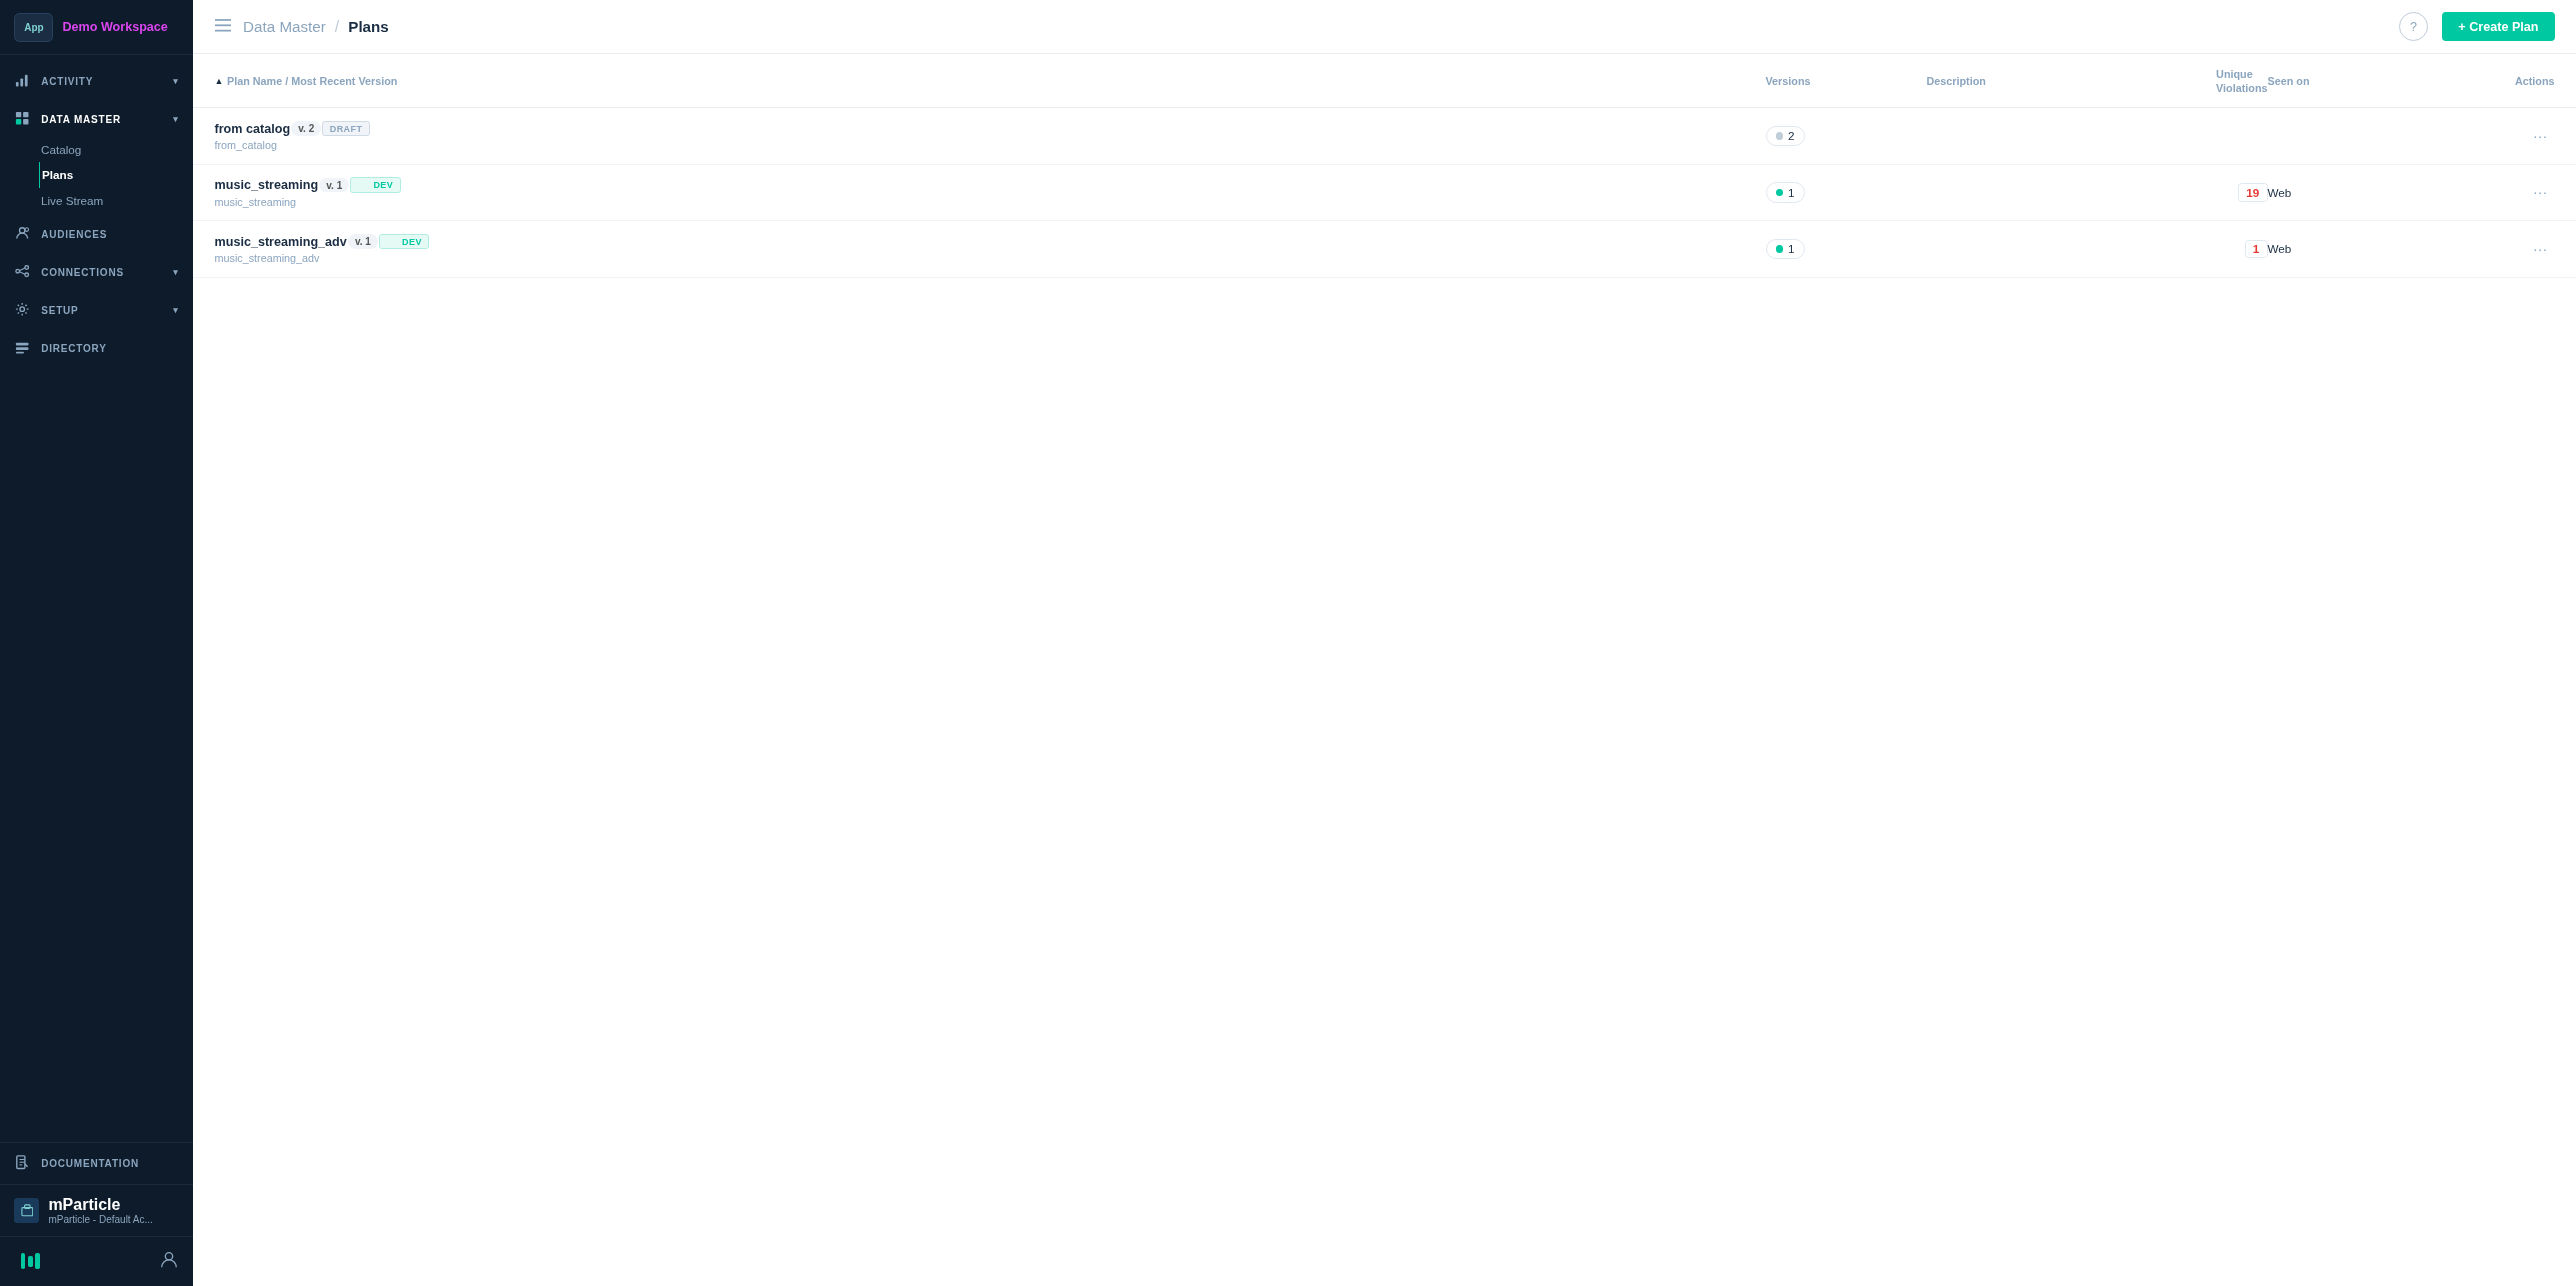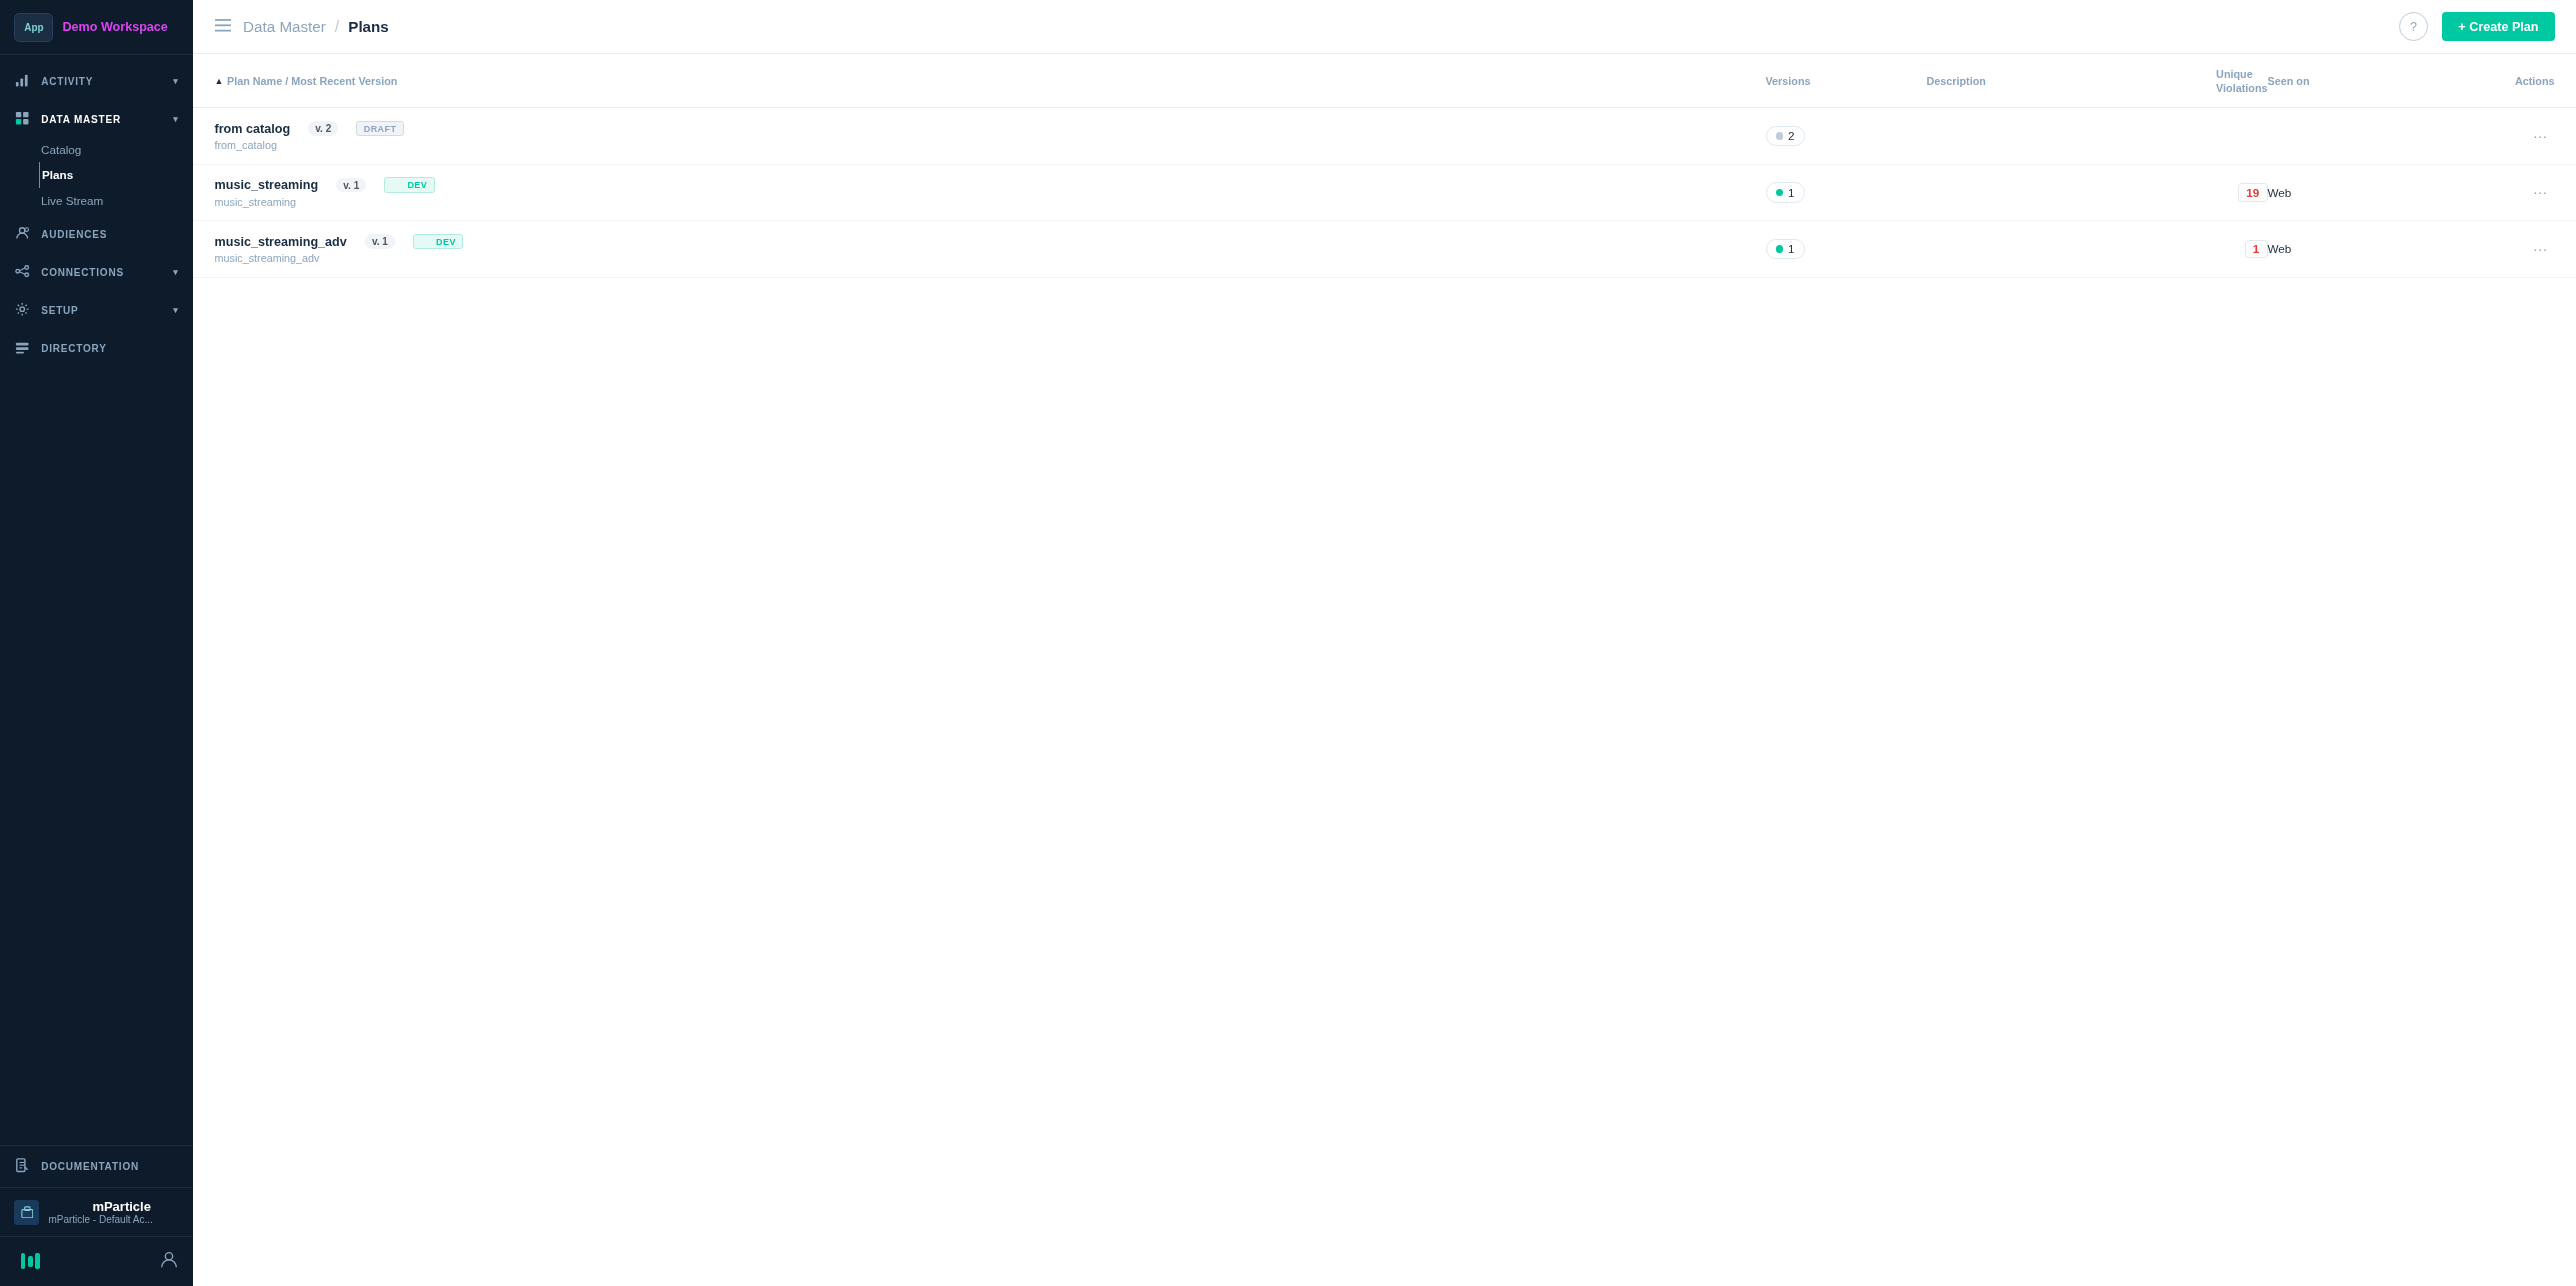--- a/index.html
+++ b/index.html
@@ -106,21 +106,21 @@
       width: 25px;
       height: 25px;
       background: #1a3a5c;
       border-radius: 3.6px;
       display: flex; align-items: center; justify-content: center;
       margin-right: 9px;
       flex-shrink: 0;
       font-size: 10.8px; color: #7ecfcf;
     }
     .org-info { flex: 1; overflow: hidden; }
-    .org-name { font-size: 13px; color: #fff; font-weight: 600; margin-left: 44px; }
+    .org-name { font-size: 16px; color: #fff; font-weight: 600; }
     .org-sub { font-size: 10px; color: #8ba5be; overflow: hidden; text-overflow: ellipsis; white-space: nowrap; }
 
     .sidebar-footer {
       display: flex;
       align-items: center;
       justify-content: space-between;
       padding: 12.6px 14.4px;
       border-top: 0.9px solid rgba(255,255,255,0.07);
     }
     .footer-logo {
@@ -242,21 +242,21 @@
       grid-template-columns: 1fr 161px 197px 144px 179px 108px;
       padding: 12.6px 21.5px;
       border-bottom: 0.9px solid #f0f4f8;
       align-items: center;
     }
 
     .plan-name-col { display: flex; flex-direction: column; gap: 2.7px; }
     .plan-name-main {
       display: flex;
       align-items: center;
-      gap: 18px;
+      gap: 1px;
       font-size: 12.6px;
       font-weight: 600;
       color: #1a2d42;
     }
     .plan-slug {
       font-size: 10.8px;
       color: #8ba5be;
     }
     .version-badge {
       font-size: 10px;

